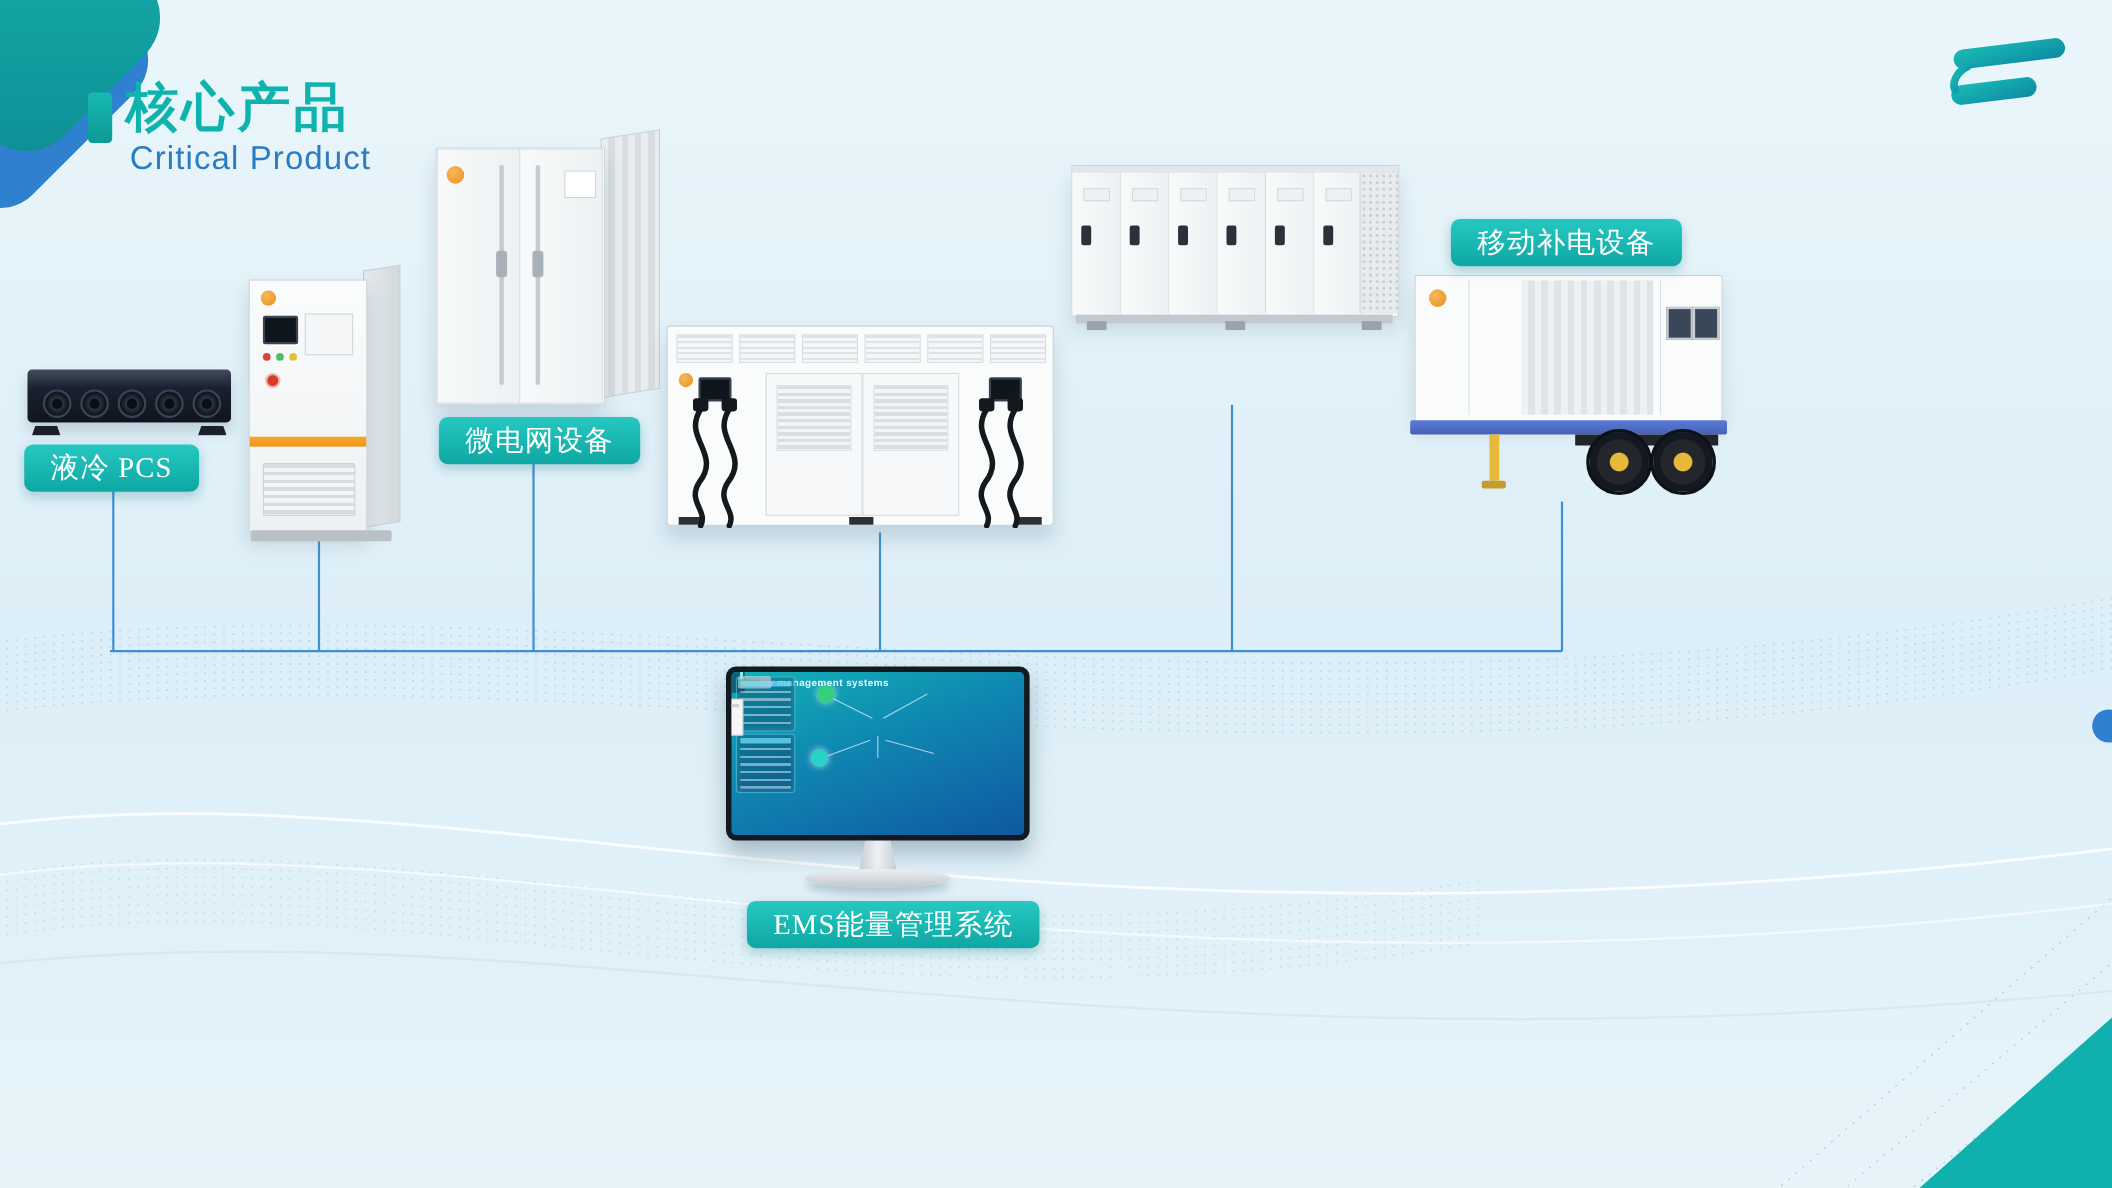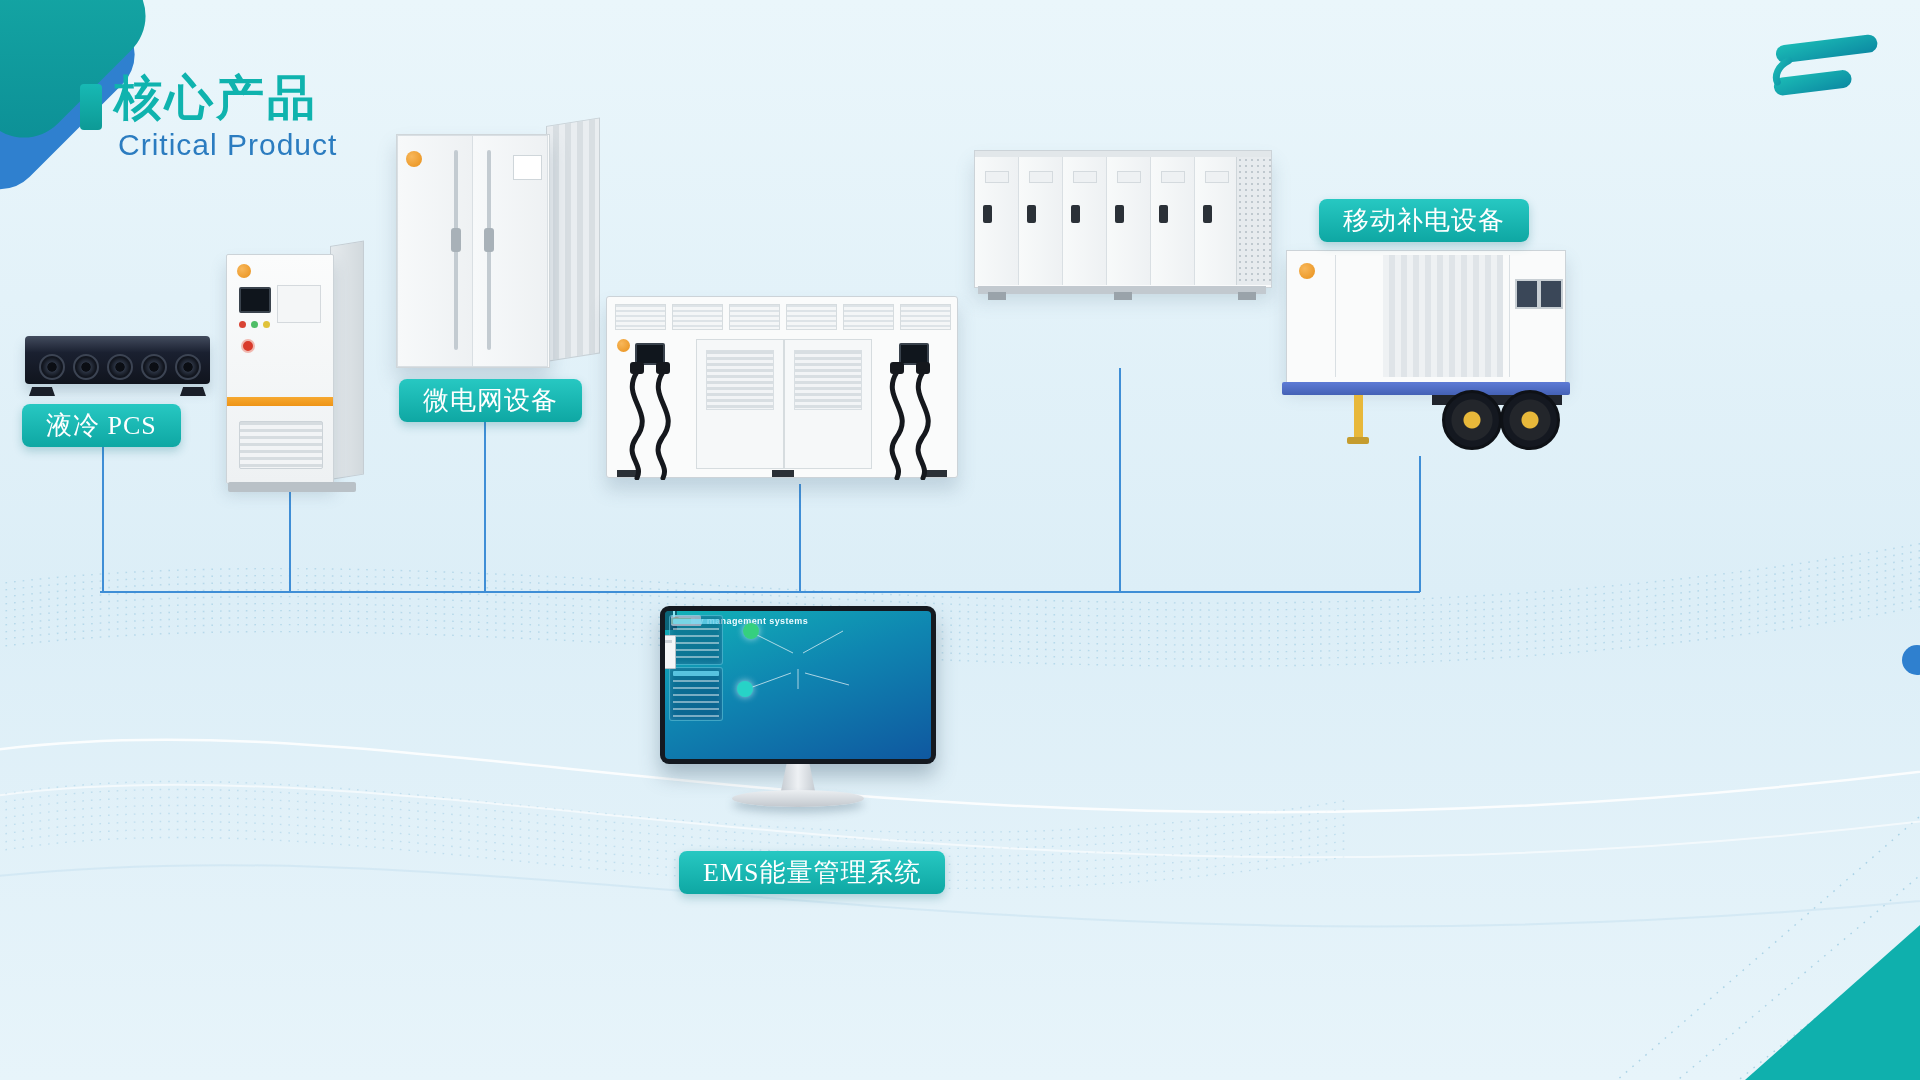--- a/index.html
+++ b/index.html
@@ -32,21 +32,21 @@
   .pill{position:absolute;z-index:6;padding:4px 24px;border-radius:8px;color:#fff;white-space:nowrap;
         font:26px/1.35 "Liberation Serif","DejaVu Serif",serif;letter-spacing:1px;
         background:linear-gradient(180deg,#27c8c2,#0ea7a3);
         box-shadow:0 4px 10px rgba(20,120,130,.28);}
   .pill-pcs{left:22px;top:404px;}
   .pill-allinone{left:206px;top:206px;}
   .pill-microgrid{left:399px;top:379px;}
   .pill-charging{left:676px;top:237px;}
   .pill-storage{left:1013px;top:326px;}
   .pill-mobile{left:1319px;top:199px;}
-  .pill-ems{left:679px;top:851px;}
+  .pill-ems{left:679px;top:819px;}
 
   
   .product{position:absolute;z-index:4;}
   .product div{position:absolute;}
 
   
   .pcs{left:25px;top:330px;width:185px;height:66px;}
   .pcs-body{left:0;top:6px;right:0;height:48px;border-radius:4px;
             background:linear-gradient(180deg,#434c5e 0%,#1a2030 35%,#10141d 100%);
             box-shadow:0 8px 12px rgba(80,110,130,.25);}

